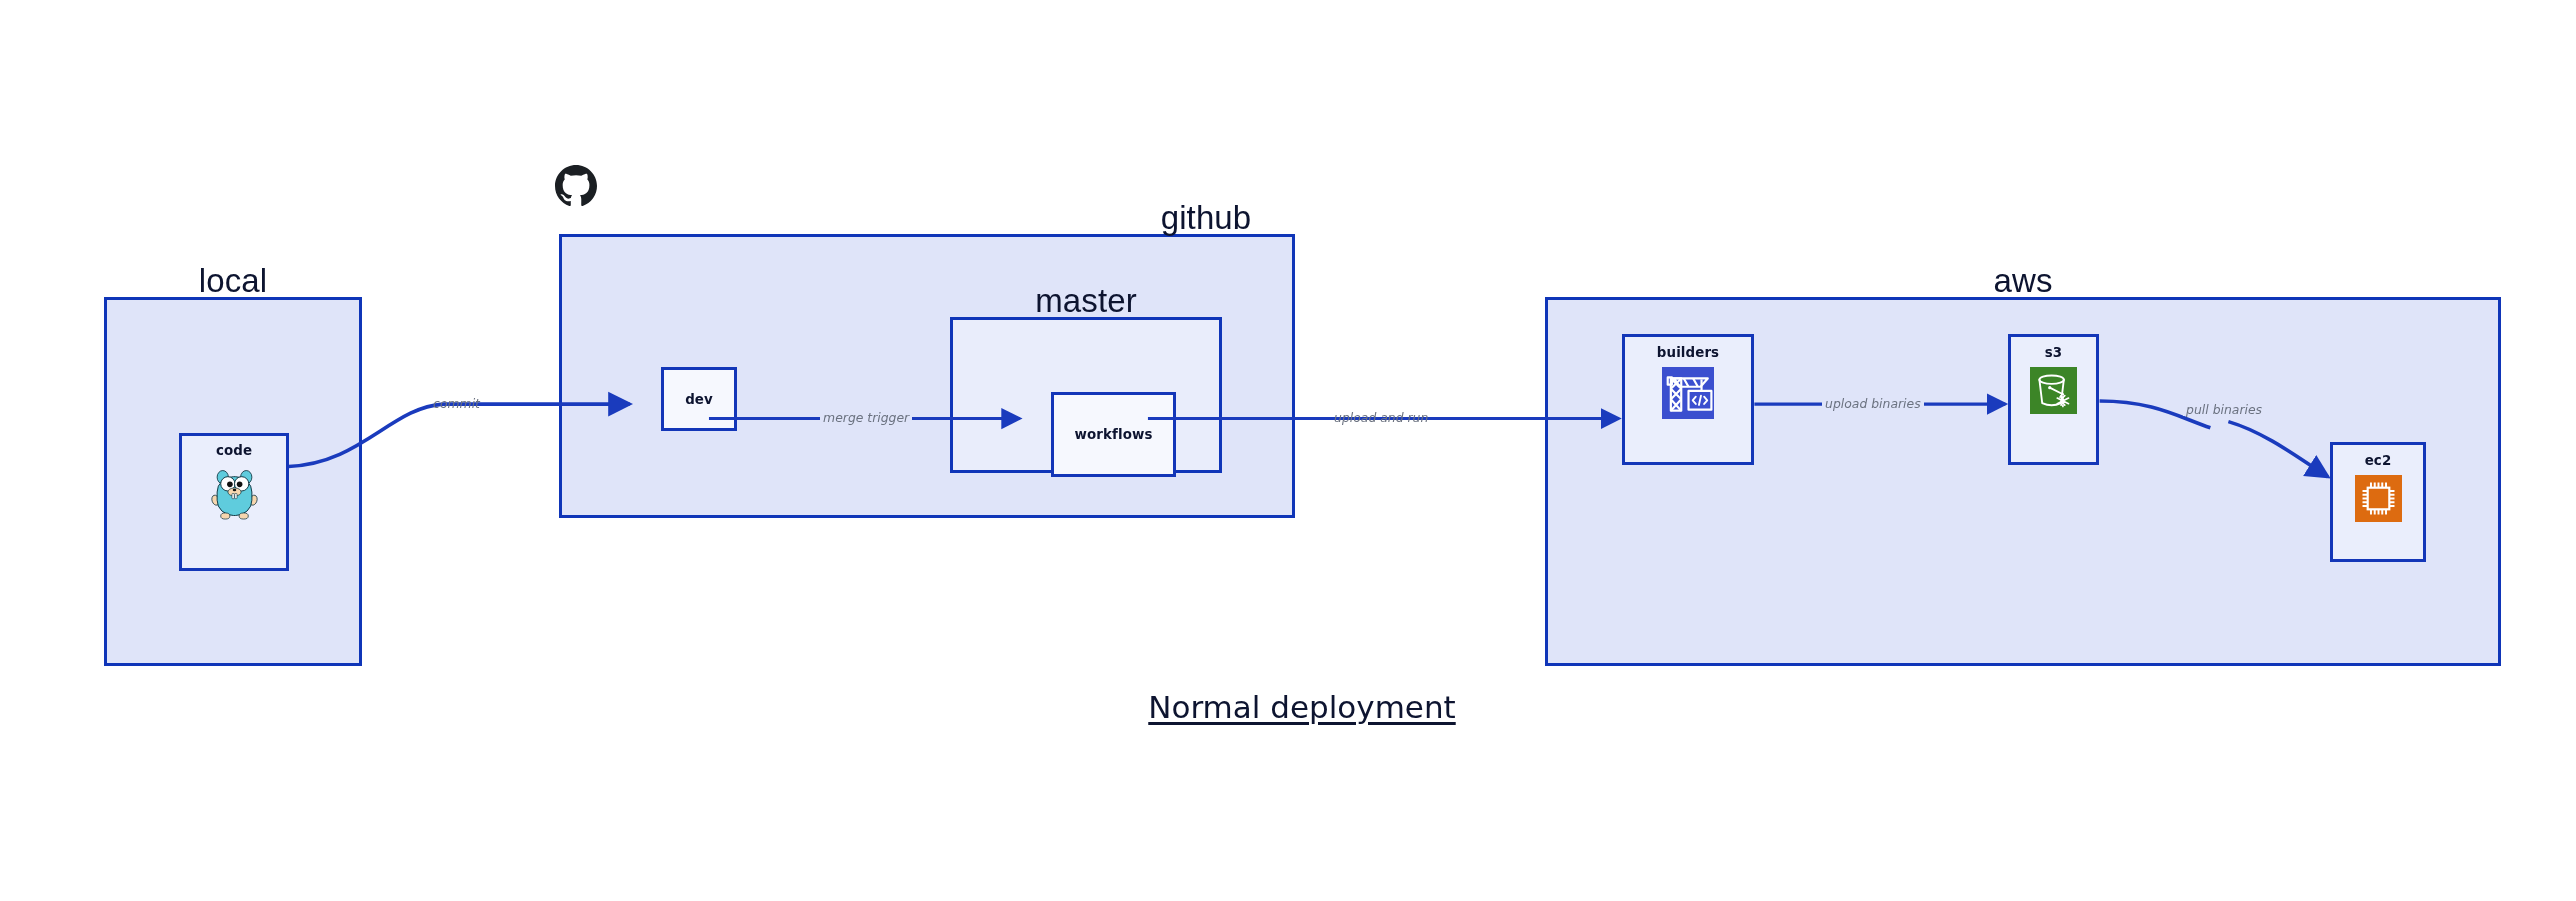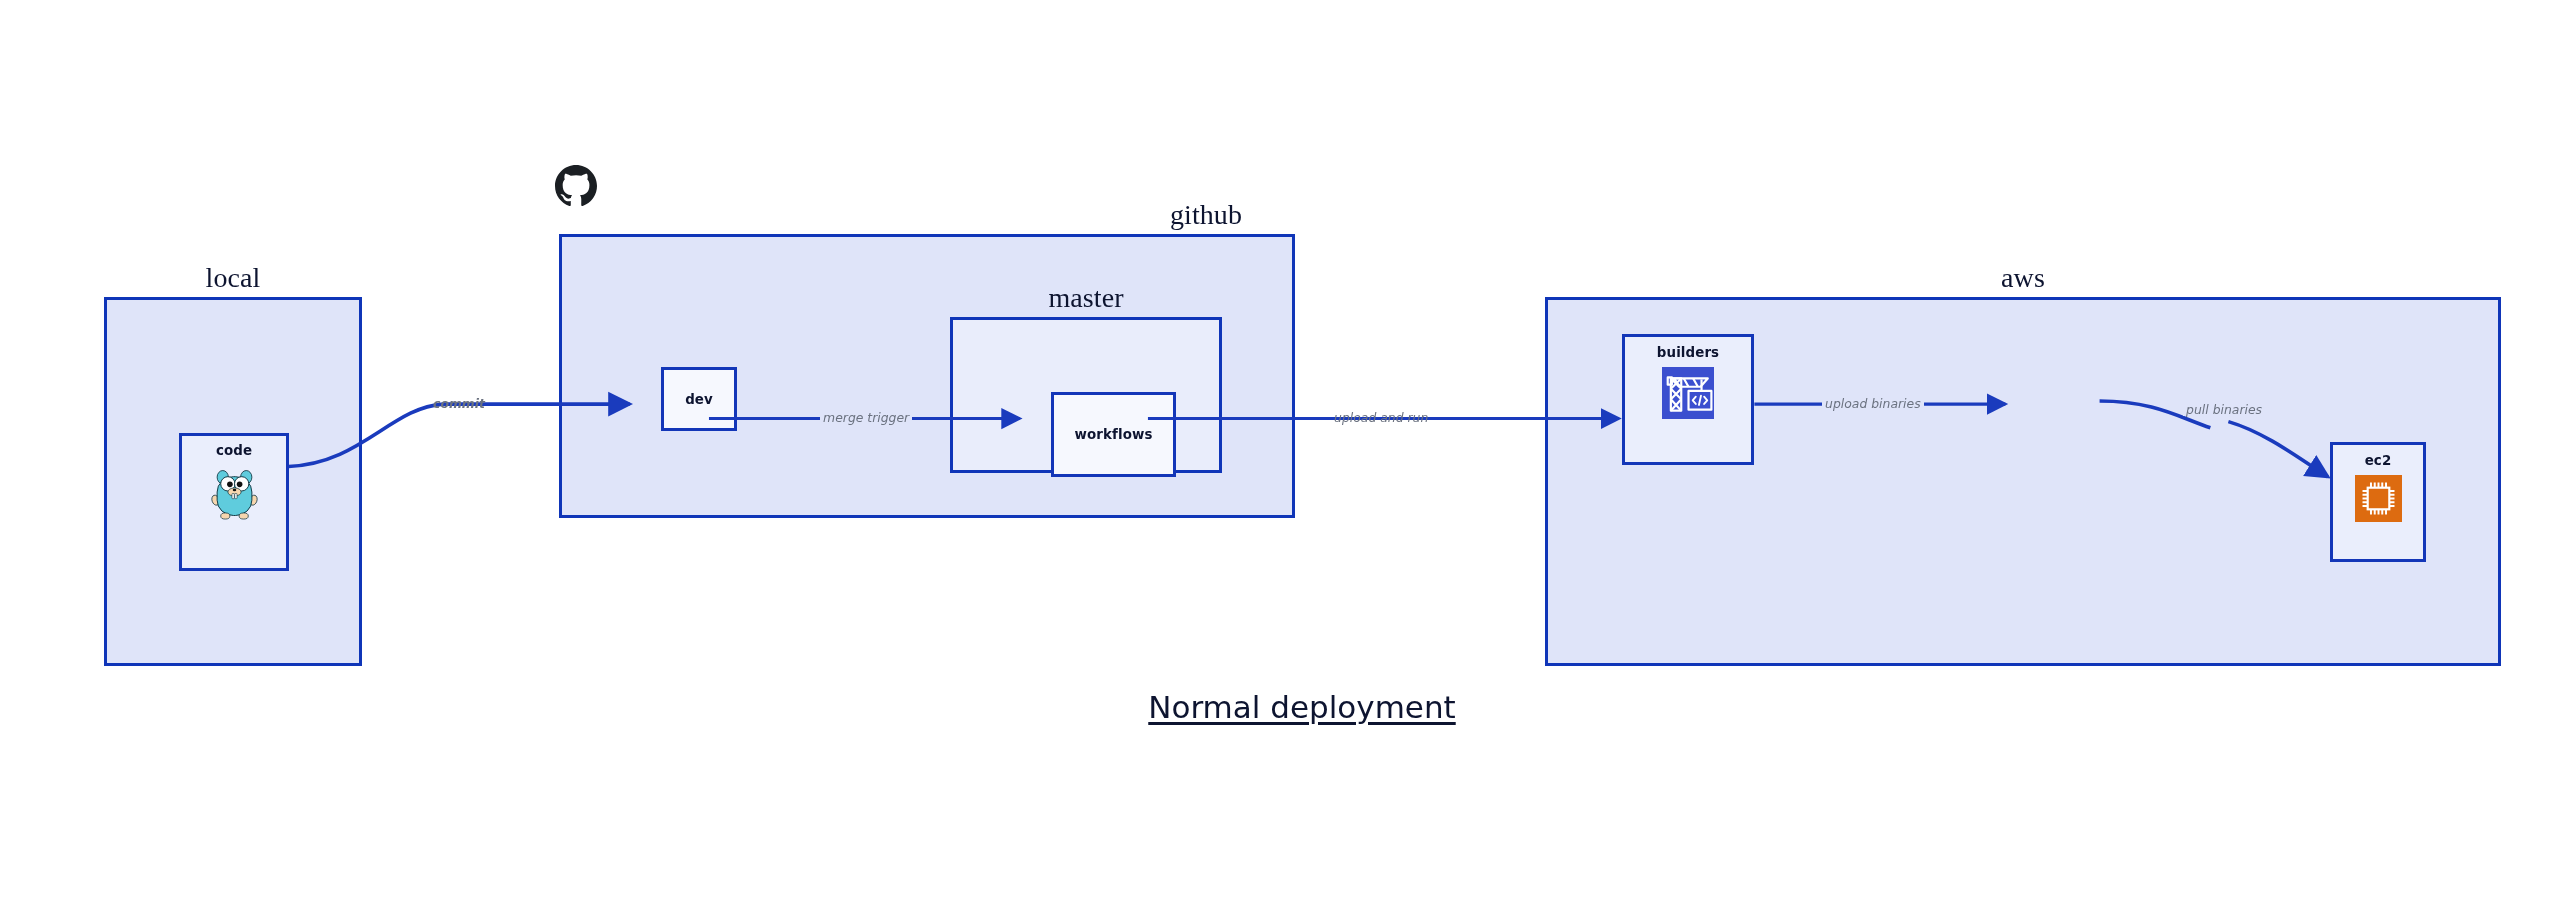--- a/index.html
+++ b/index.html
@@ -25,25 +25,25 @@
     background: #dfe4f9;
     border: 3.1px solid #0f35b8;
     box-sizing: border-box;
   }
   .group.inner {
     background: #e9edfb;
   }
   .group-label {
     position: absolute;
     color: #0d1430;
-    font-size: 28px;
+    font-size: 33px;
     font-weight: 400;
     letter-spacing: 0.1px;
     white-space: nowrap;
-    font-family: Liberation Serif, serif;
+    font-family: Liberation Sans, sans-serif;
   }
 
   
   .node {
     position: absolute;
     background: #eaeefc;
     border: 3.1px solid #1336b8;
     box-sizing: border-box;
     display: flex;
     flex-direction: column;
@@ -193,20 +193,42 @@
           <path d="M75 55 L71 73"></path>
         </g>
       </svg>
     </div>
   </div>
 
   <div class="node plain" style="left:1023px; top:392px; width:125px; height:85px;">
     <div class="node-label">workflows</div>
   </div>
 
+  <div class="node" style="left:2008px; top:334px; width:91px; height:131px; padding-top:8.2px;">
+    <div class="node-label">s3</div>
+    <div style="margin-top:7.2px;">
+      <svg class="svc-icon" width="47" height="47" viewBox="0 0 100 100" aria-hidden="true">
+        <rect x="0" y="0" width="100" height="100" fill="#3c8527"></rect>
+        <g fill="none" stroke="#ffffff" stroke-width="4" stroke-linecap="round" stroke-linejoin="round">
+
+          <ellipse cx="46" cy="27" rx="26" ry="9"></ellipse>
+          <path d="M20 27 L26 77 Q46 86 66 77 L72 27"></path>
+
+          <path d="M42 44 L70 58"></path>
+          <circle cx="42" cy="44" r="3.4" fill="#ffffff" stroke="none"></circle>
+          <path d="M70 58 L64 64"></path>
+        </g>
+
+        <g stroke="#ffffff" stroke-width="3.6" stroke-linecap="round">
+          <path d="M70 58 L70 84 M58 66 L82 78 M82 66 L58 78"></path>
+          <path d="M66 61 L70 65 L74 61 M66 81 L70 77 L74 81"></path>
+        </g>
+      </svg>
+    </div>
+  </div>
 
   <div class="node" style="left:2330px; top:442px; width:96px; height:120px; padding-top:8.2px;">
     <div class="node-label">ec2</div>
     <div style="margin-top:7.2px;">
       <svg class="svc-icon" width="47" height="47" viewBox="0 0 100 100" aria-hidden="true">
         <rect x="0" y="0" width="100" height="100" fill="#dd6b10"></rect>
         <g fill="none" stroke="#ffffff" stroke-width="4.6">
           <rect x="27" y="27" width="46" height="46"></rect>
         </g>
         <g stroke="#ffffff" stroke-width="4.2" stroke-linecap="butt">
@@ -235,21 +257,21 @@
     <path d="M 1376 812 L 1979 812" fill="none" stroke="#1a3bbd" stroke-width="6" marker-end="url(#arrow)"></path>
 
     <path d="M 2228 812 L 3142 812" fill="none" stroke="#1a3bbd" stroke-width="6" marker-end="url(#arrow)"></path>
 
     <path d="M 3405 784 L 3892 784" fill="none" stroke="#1a3bbd" stroke-width="6" marker-end="url(#arrow)"></path>
 
     <path d="M 4075 778 C 4180 778 4230 810 4290 830" fill="none" stroke="#1a3bbd" stroke-width="7"></path>
     <path d="M 4325 818 C 4400 840 4470 895 4518 925" fill="none" stroke="#1a3bbd" stroke-width="7" marker-end="url(#arrow)"></path>
   </svg>
 
-  <div class="edge-label no-bg" style="left:430px; top:397px;font-weight:bold;">commit</div>
+  <div class="edge-label no-bg" style="left:430px; top:397px;">commit</div>
 
   <div class="edge-label on-group" style="left:820px; top:411px;">merge trigger</div>
 
   <div class="edge-label no-bg" style="left:1331px; top:411px;">upload and run</div>
 
   <div class="edge-label on-group" style="left:1822px; top:397px;">upload binaries</div>
 
   <div class="edge-label on-group" style="left:2175px; top:403px;margin-left:8px;">pull binaries</div>
 
   <div id="diagram-title" style="left:1096px; top:689px; width:412px; text-align:center;">Normal deployment</div>

